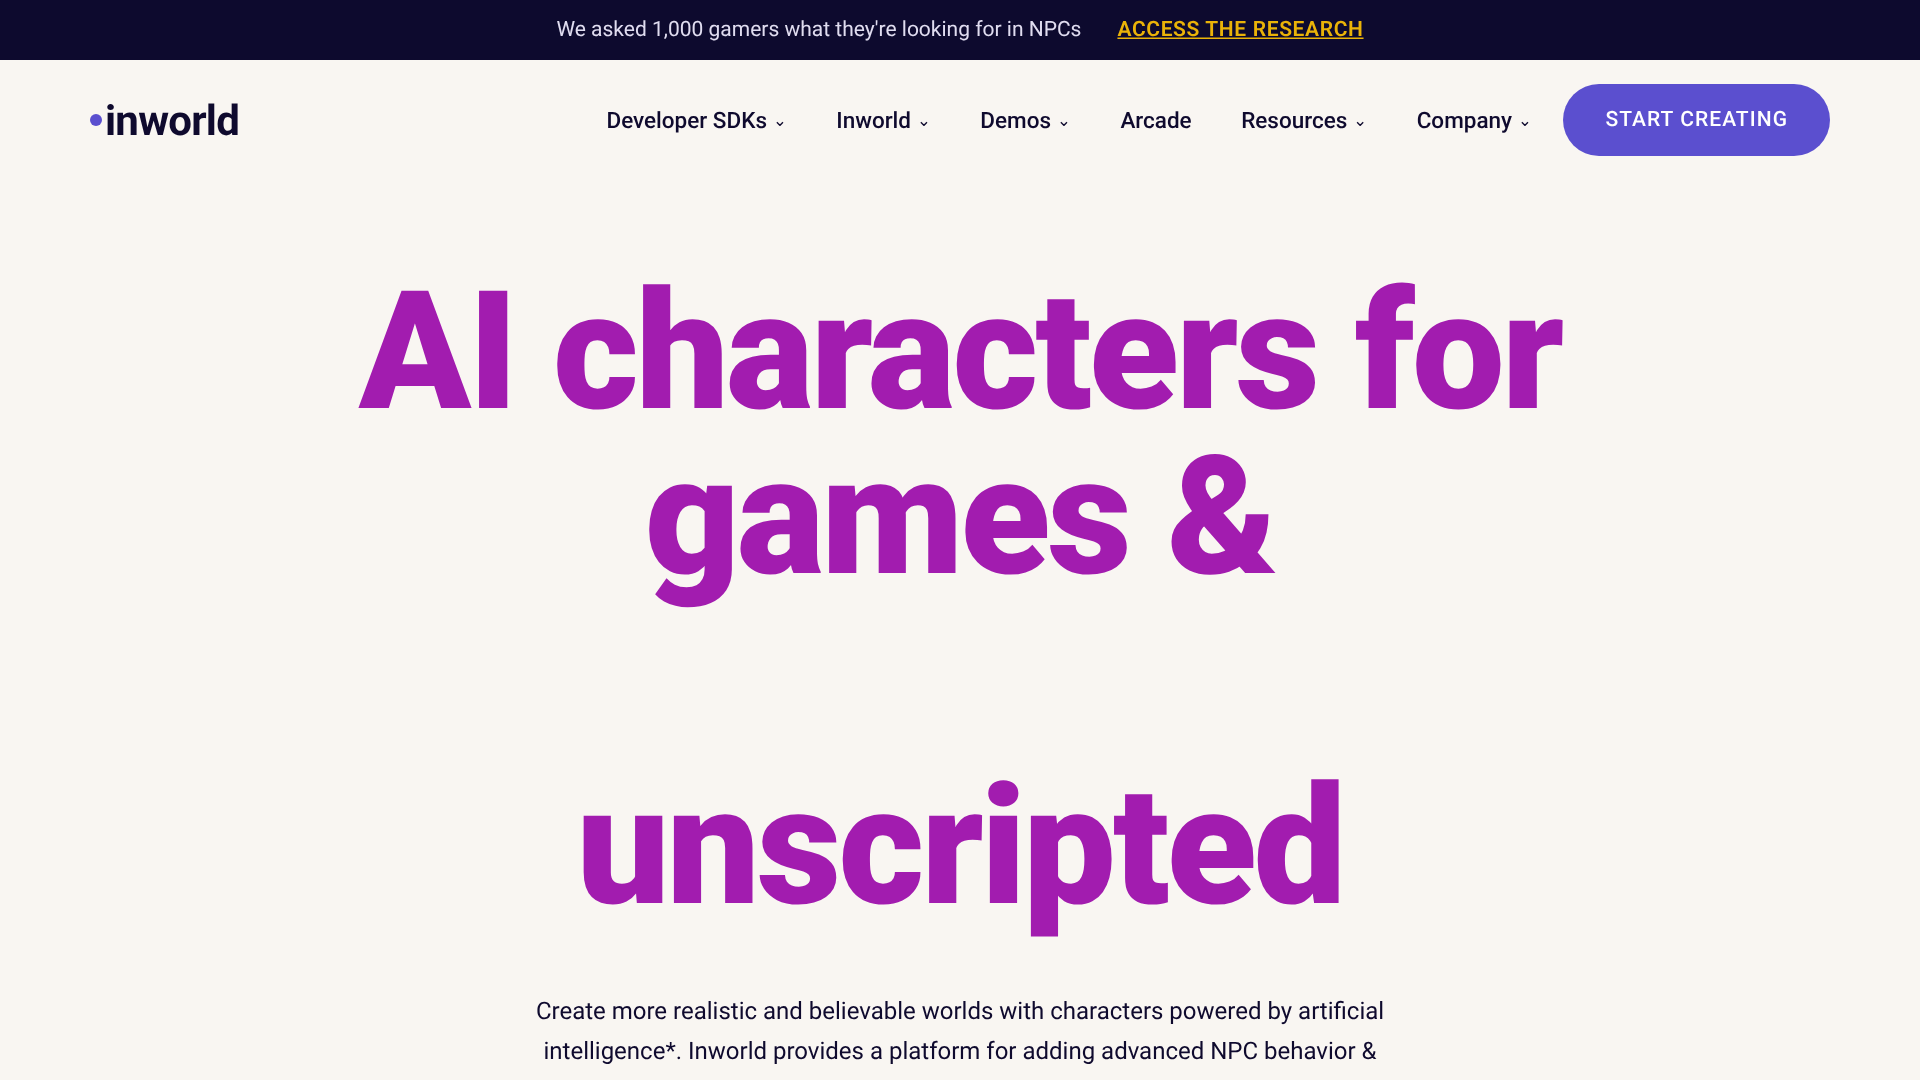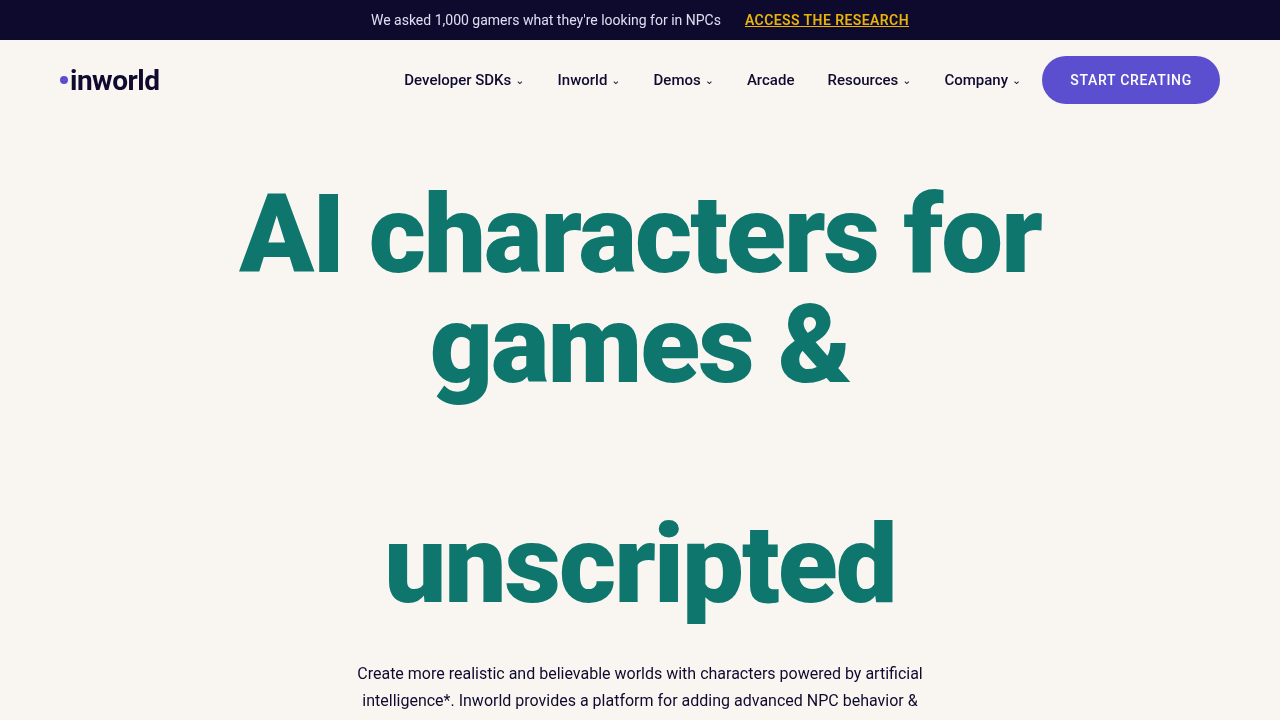--- a/index.html
+++ b/index.html
@@ -120,21 +120,21 @@
       display: flex;
       flex-direction: column;
       align-items: center;
       text-align: center;
       padding: 60px 20px 40px;
     }
 
     .hero-title {
       font-size: 110px;
       font-weight: 900;
-      color: #0f766e;
+      color: #a21caf;
       line-height: 1.0;
       letter-spacing: -2px;
       max-width: 950px;
       margin-bottom: 40px;
     }
 
     .hero-description {
       font-size: 16px;
       color: #0f0a2e;
       line-height: 1.7;

